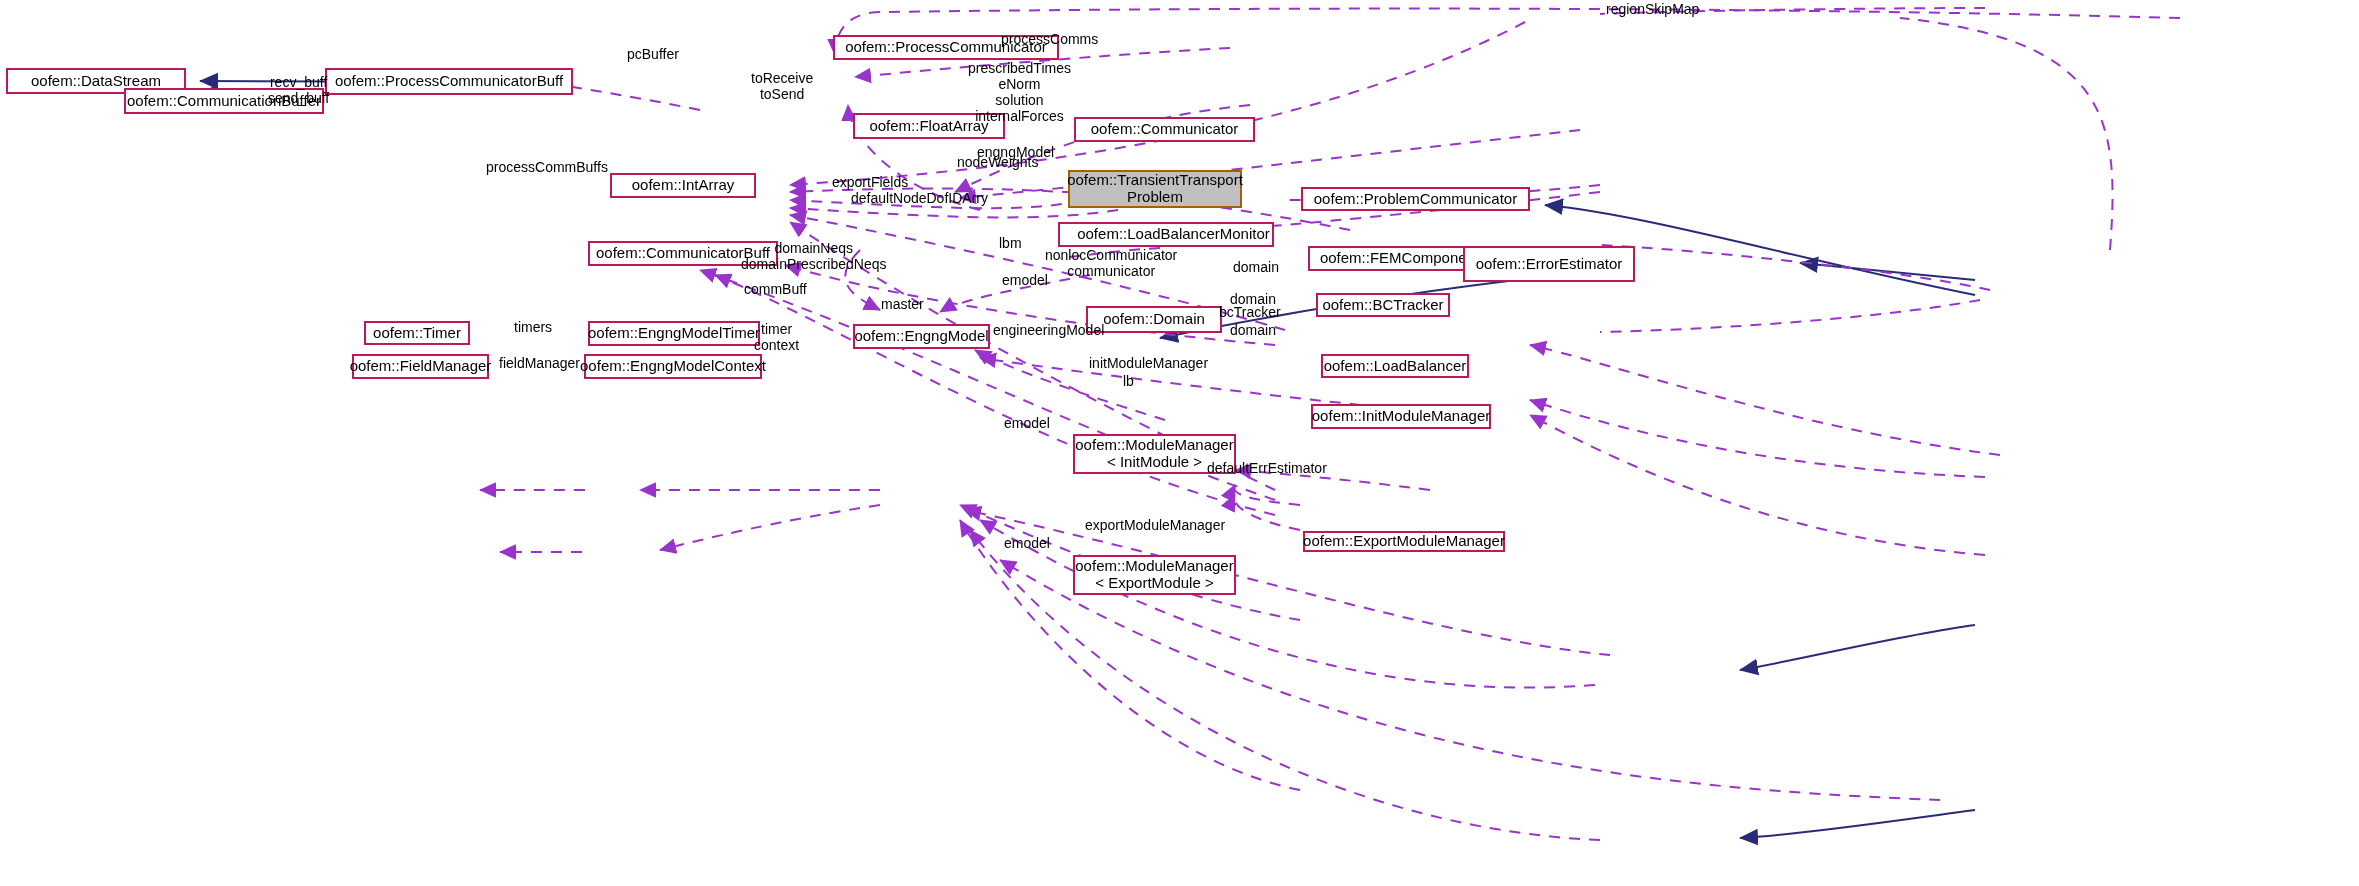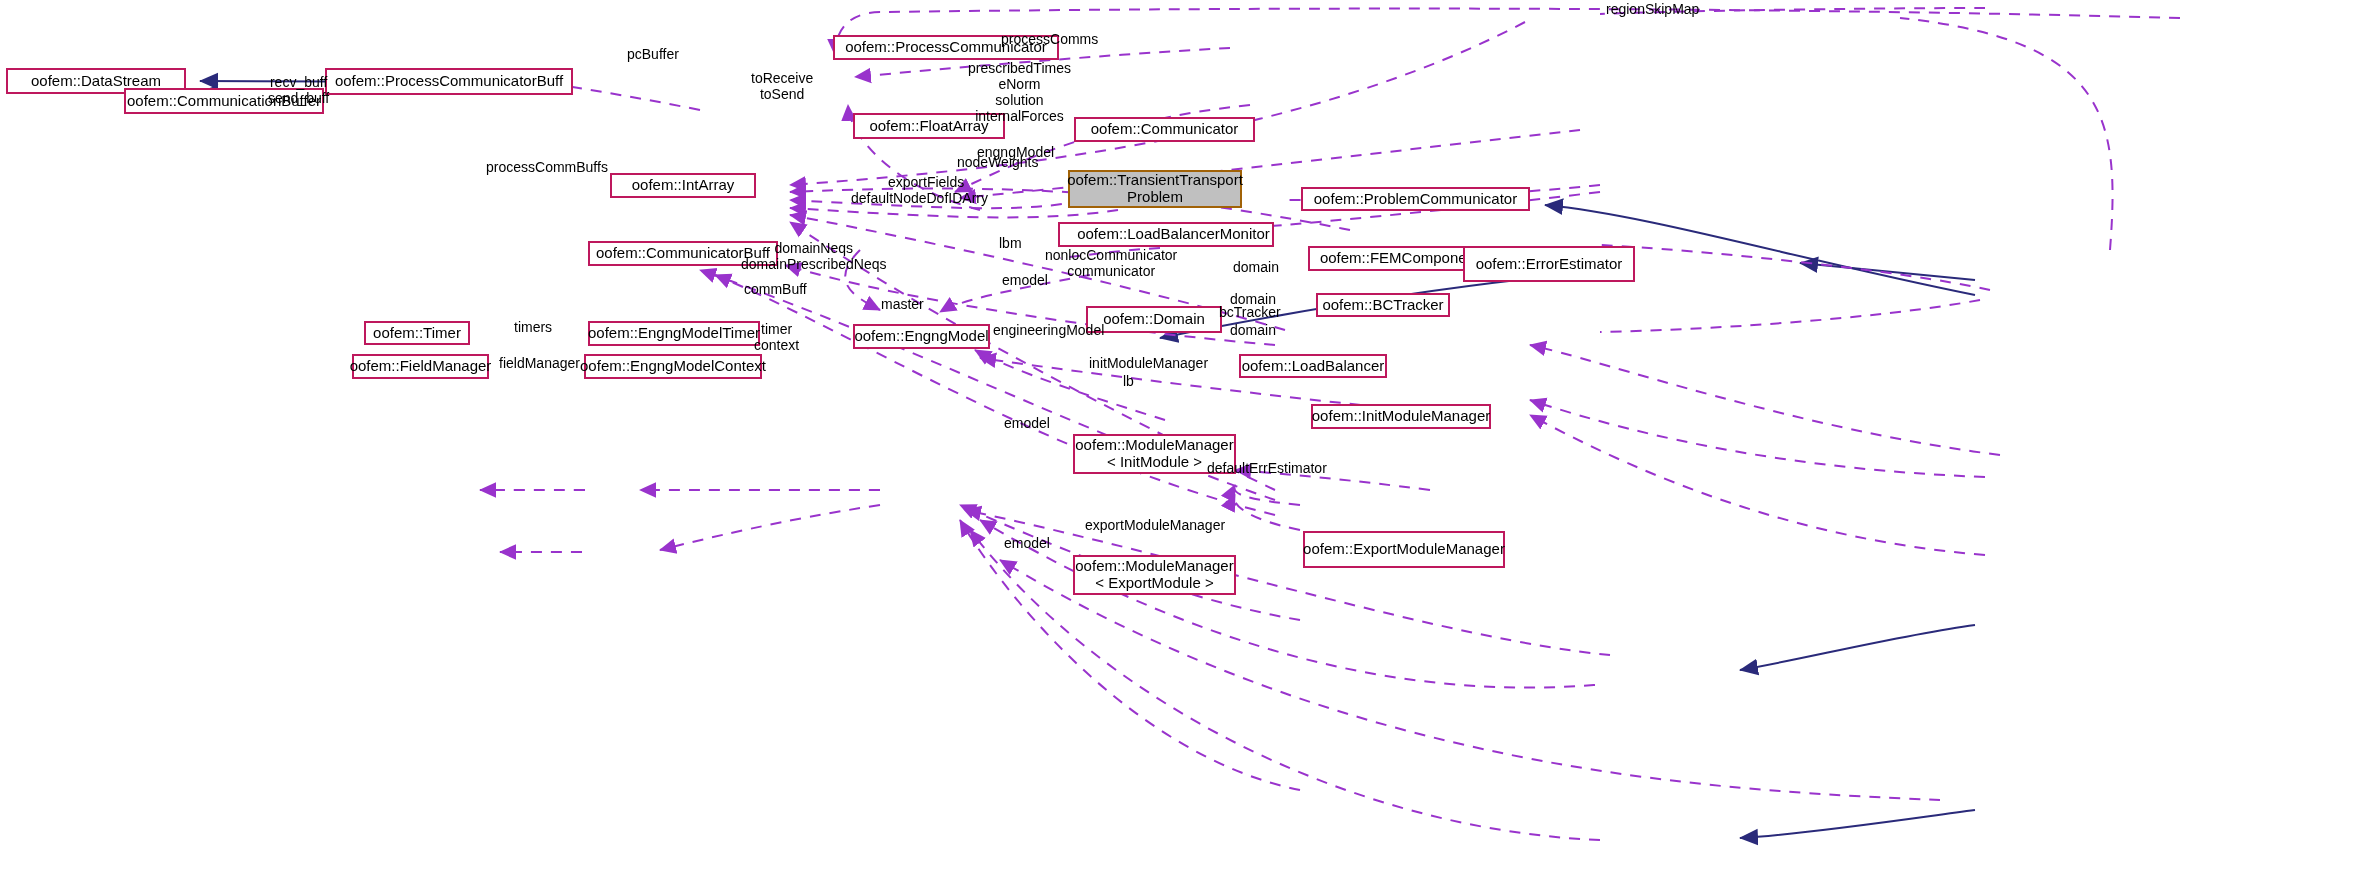--- a/index.html
+++ b/index.html
@@ -127,50 +127,50 @@
       <div class="node thick" style="left: 853px; top: 113px; width: 152px; height: 26px;">oofem::FloatArray</div>
       <div class="node thick" style="left: 1074px; top: 117px; width: 181px; height: 25px;">oofem::Communicator</div>
       <div class="node highlight thick" style="left: 1068px; top: 170px; width: 174px; height: 38px;">oofem::TransientTransport
 Problem</div>
       <div class="node thick" style="left: 1301px; top: 187px; width: 229px; height: 24px;">oofem::ProblemCommunicator</div>
       <div class="node thick" style="left: 1058px; top: 222px; width: 216px; height: 25px; padding-left: 15px;">oofem::LoadBalancerMonitor</div>
       <div class="node thick" style="left: 1308px; top: 246px; width: 183px; height: 25px;">oofem::FEMComponent</div>
       <div class="node thick" style="left: 1463px; top: 246px; width: 172px; height: 36px;">oofem::ErrorEstimator</div>
       <div class="node thick" style="left: 1086px; top: 306px; width: 136px; height: 27px;">oofem::Domain</div>
       <div class="node thick" style="left: 1316px; top: 293px; width: 134px; height: 24px;">oofem::BCTracker</div>
-      <div class="node thick" style="left: 1239px; top: 354px; width: 148px; height: 24px;">oofem::LoadBalancer</div>
+      <div class="node thick" style="left: 1321px; top: 354px; width: 148px; height: 24px;">oofem::LoadBalancer</div>
       <div class="node thick" style="left: 853px; top: 324px; width: 137px; height: 25px;">oofem::EngngModel</div>
       <div class="node thick" style="left: 364px; top: 321px; width: 106px; height: 24px;">oofem::Timer</div>
       <div class="node thick" style="left: 588px; top: 321px; width: 172px; height: 25px;">oofem::EngngModelTimer</div>
       <div class="node thick" style="left: 352px; top: 354px; width: 137px; height: 25px;">oofem::FieldManager</div>
       <div class="node thick" style="left: 584px; top: 354px; width: 178px; height: 25px;">oofem::EngngModelContext</div>
       <div class="node thick" style="left: 1311px; top: 404px; width: 180px; height: 25px;">oofem::InitModuleManager</div>
       <div class="node thick" style="left: 1073px; top: 434px; width: 163px; height: 40px;">oofem::ModuleManager
 &lt; InitModule &gt;</div>
-      <div class="node thick" style="left: 1303px; top: 531px; width: 202px; height: 37px;">oofem::ExportModuleManager</div>
+      <div class="node thick" style="left: 1303px; top: 531px; width: 202px; height: 21px;">oofem::ExportModuleManager</div>
       <div class="node thick" style="left: 1073px; top: 555px; width: 163px; height: 40px;">oofem::ModuleManager
 &lt; ExportModule &gt;</div>
     </div>
 
   <div id="label-container">
       <div class="edge-label" style="left: 1606px; top: 1px;">regionSkipMap</div>
       <div class="edge-label" style="left: 627px; top: 46px;">pcBuffer</div>
       <div class="edge-label" style="left: 268px; top: 74px;">recv_buff
 send_buff</div>
       <div class="edge-label" style="left: 977px; top: 31px; margin-left: 24px;">processComms</div>
       <div class="edge-label" style="left: 751px; top: 70px;">toReceive
 toSend</div>
       <div class="edge-label" style="left: 968px; top: 60px;">prescribedTimes
 eNorm
 solution
 internalForces</div>
       <div class="edge-label" style="left: 977px; top: 120px; margin-top: 24px;">engngModel</div>
       <div class="edge-label" style="left: 957px; top: 154px;">nodeWeights</div>
       <div class="edge-label" style="left: 486px; top: 133px; margin-top: 26px;">processCommBuffs</div>
-      <div class="edge-label" style="left: 888px; top: 174px;">exportFields</div>
+      <div class="edge-label" style="left: 832px; top: 174px;">exportFields</div>
       <div class="edge-label" style="left: 851px; top: 190px;">defaultNodeDofIDArry</div>
       <div class="edge-label" style="left: 741px; top: 240px;">domainNeqs
 domainPrescribedNeqs</div>
       <div class="edge-label" style="left: 999px; top: 235px;">lbm</div>
       <div class="edge-label" style="left: 1045px; top: 247px;">nonlocCommunicator
 communicator</div>
       <div class="edge-label" style="left: 1002px; top: 272px;">emodel</div>
       <div class="edge-label" style="left: 1233px; top: 259px;">domain</div>
       <div class="edge-label" style="left: 1230px; top: 291px;">domain</div>
       <div class="edge-label" style="left: 1219px; top: 304px;">bcTracker</div>

